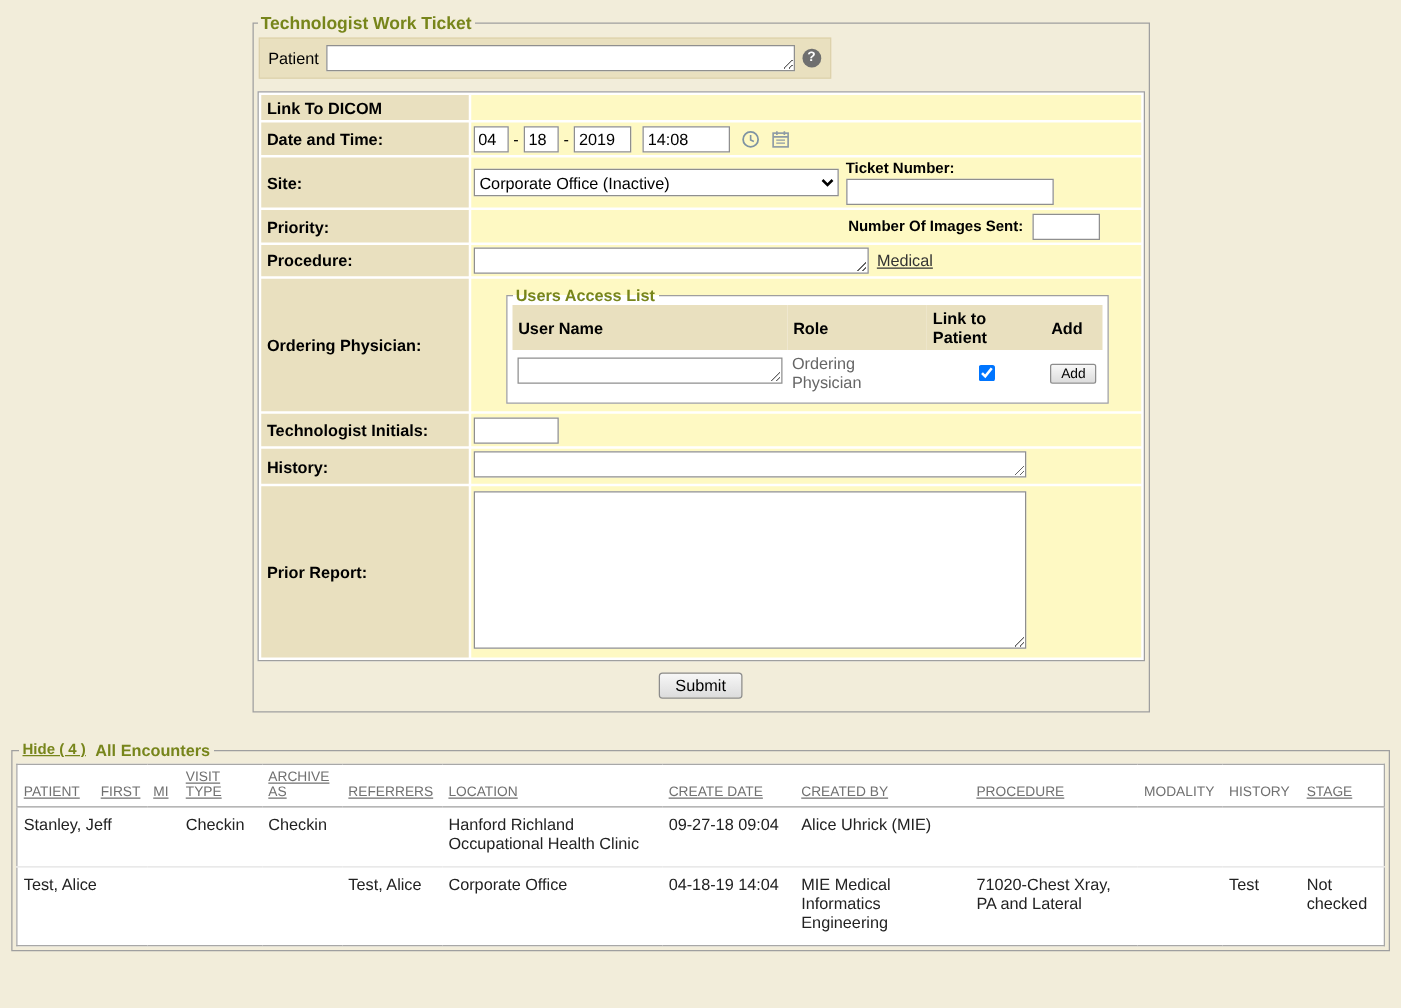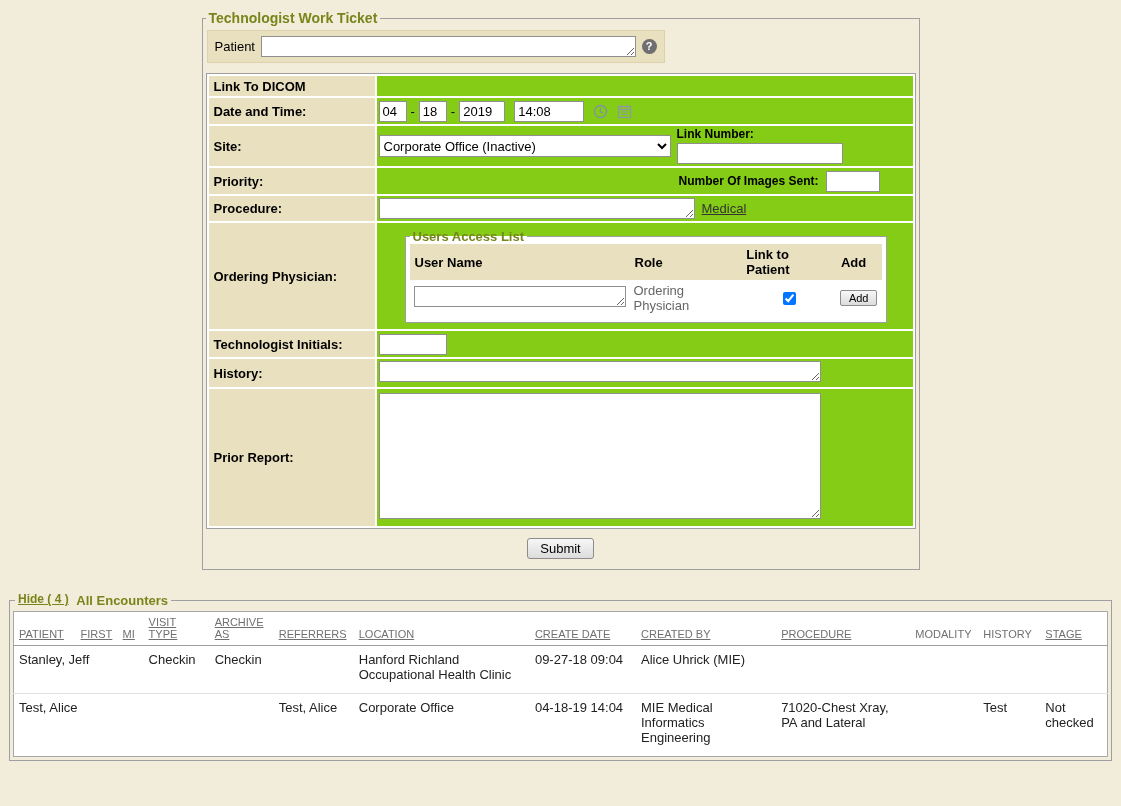--- a/index.html
+++ b/index.html
@@ -67,21 +67,21 @@
   }
   td.lbl {
     background:#e9e0bf;
     font-weight:bold;
     width:166px;
     padding:2px 5px;
     vertical-align:middle;
     font-size:13px;
   }
   td.val {
-    background:#84cc16;
+    background:#fef9c3;
     padding:2px 2px;
     vertical-align:middle;
     position:relative;
   }
   input[type="text"] {
     font-family:"Liberation Sans", sans-serif;
     font-size:13px;
     border:1px solid #8f8f8f;
     background:#fff;
     height:21px;
@@ -258,21 +258,21 @@
         </td>
       </tr>
 
       <tr class="r-site">
         <td class="lbl">Site:</td>
         <td class="val">
           <select class="site-select">
             <option>Corporate Office (Inactive)</option>
           </select>
           <span class="ord-block">
-            <span class="ord-label">Link Number:</span>
+            <span class="ord-label">Ticket Number:</span>
             <input type="text" class="ord-input" value="" style="">
           </span>
         </td>
       </tr>
 
       <tr class="r-priority">
         <td class="lbl">Priority:</td>
         <td class="val">
           <span class="imgs-wrap">
             <span class="imgs-label">Number Of Images Sent:</span>

